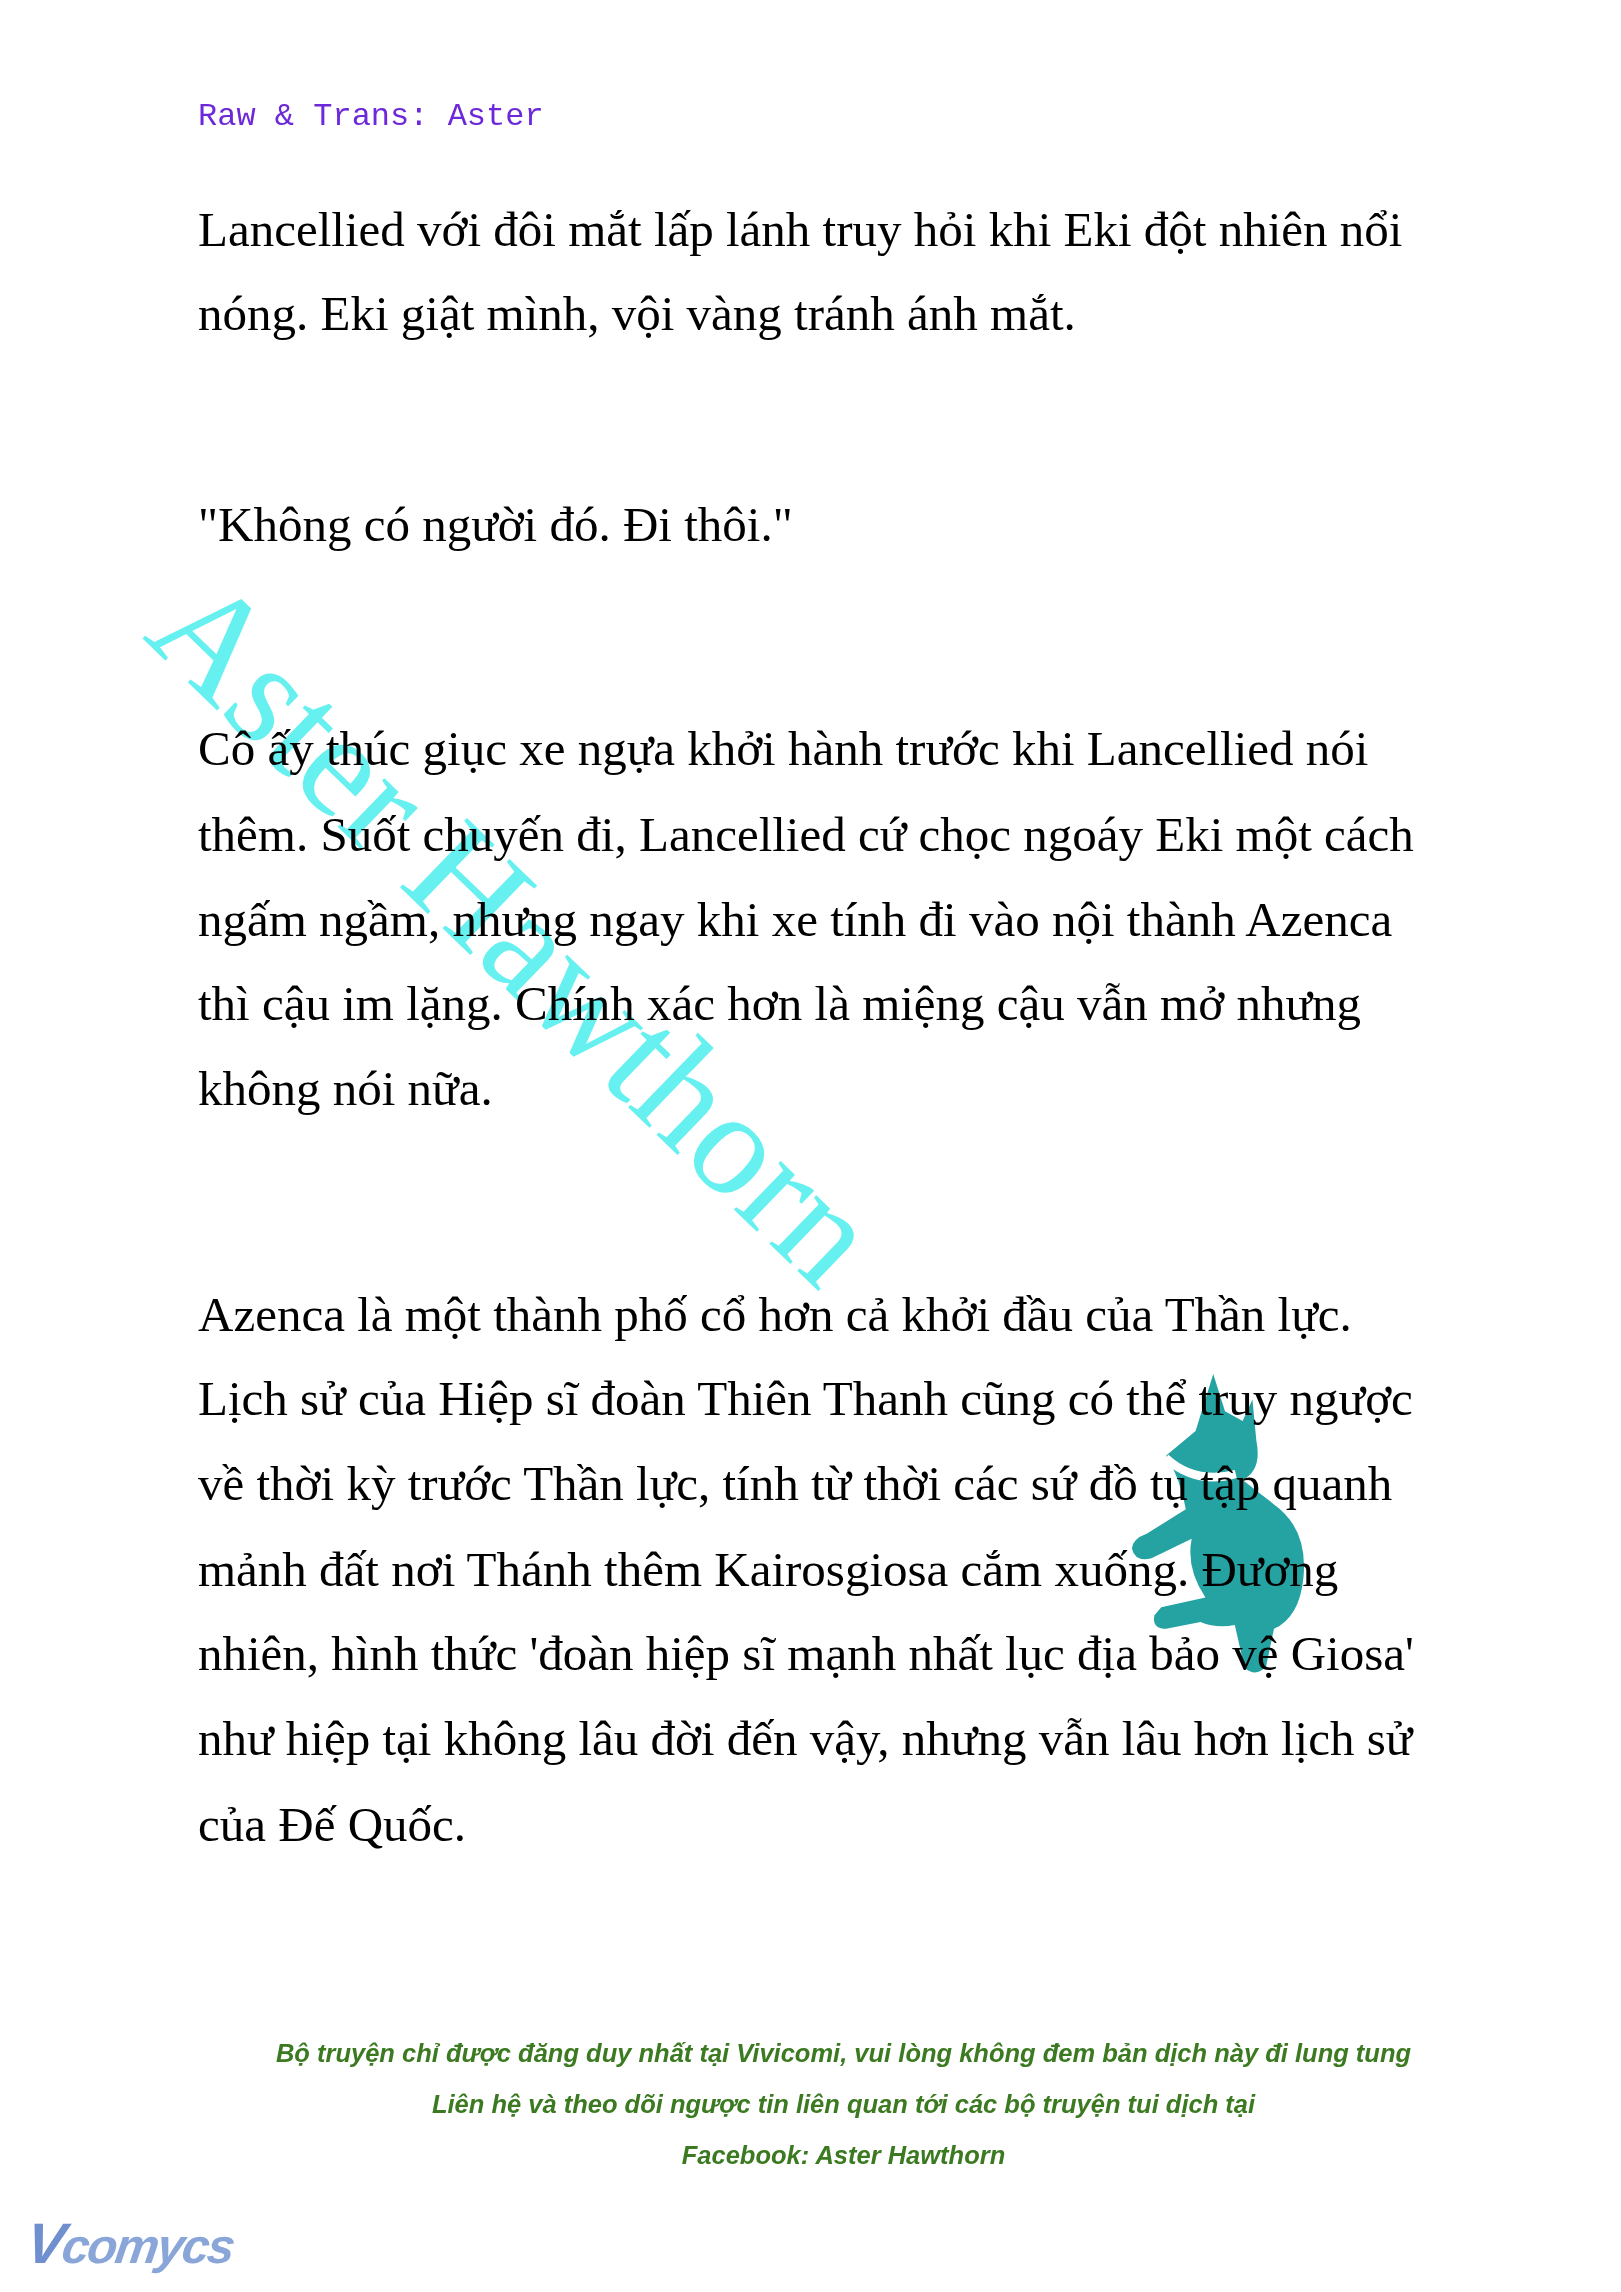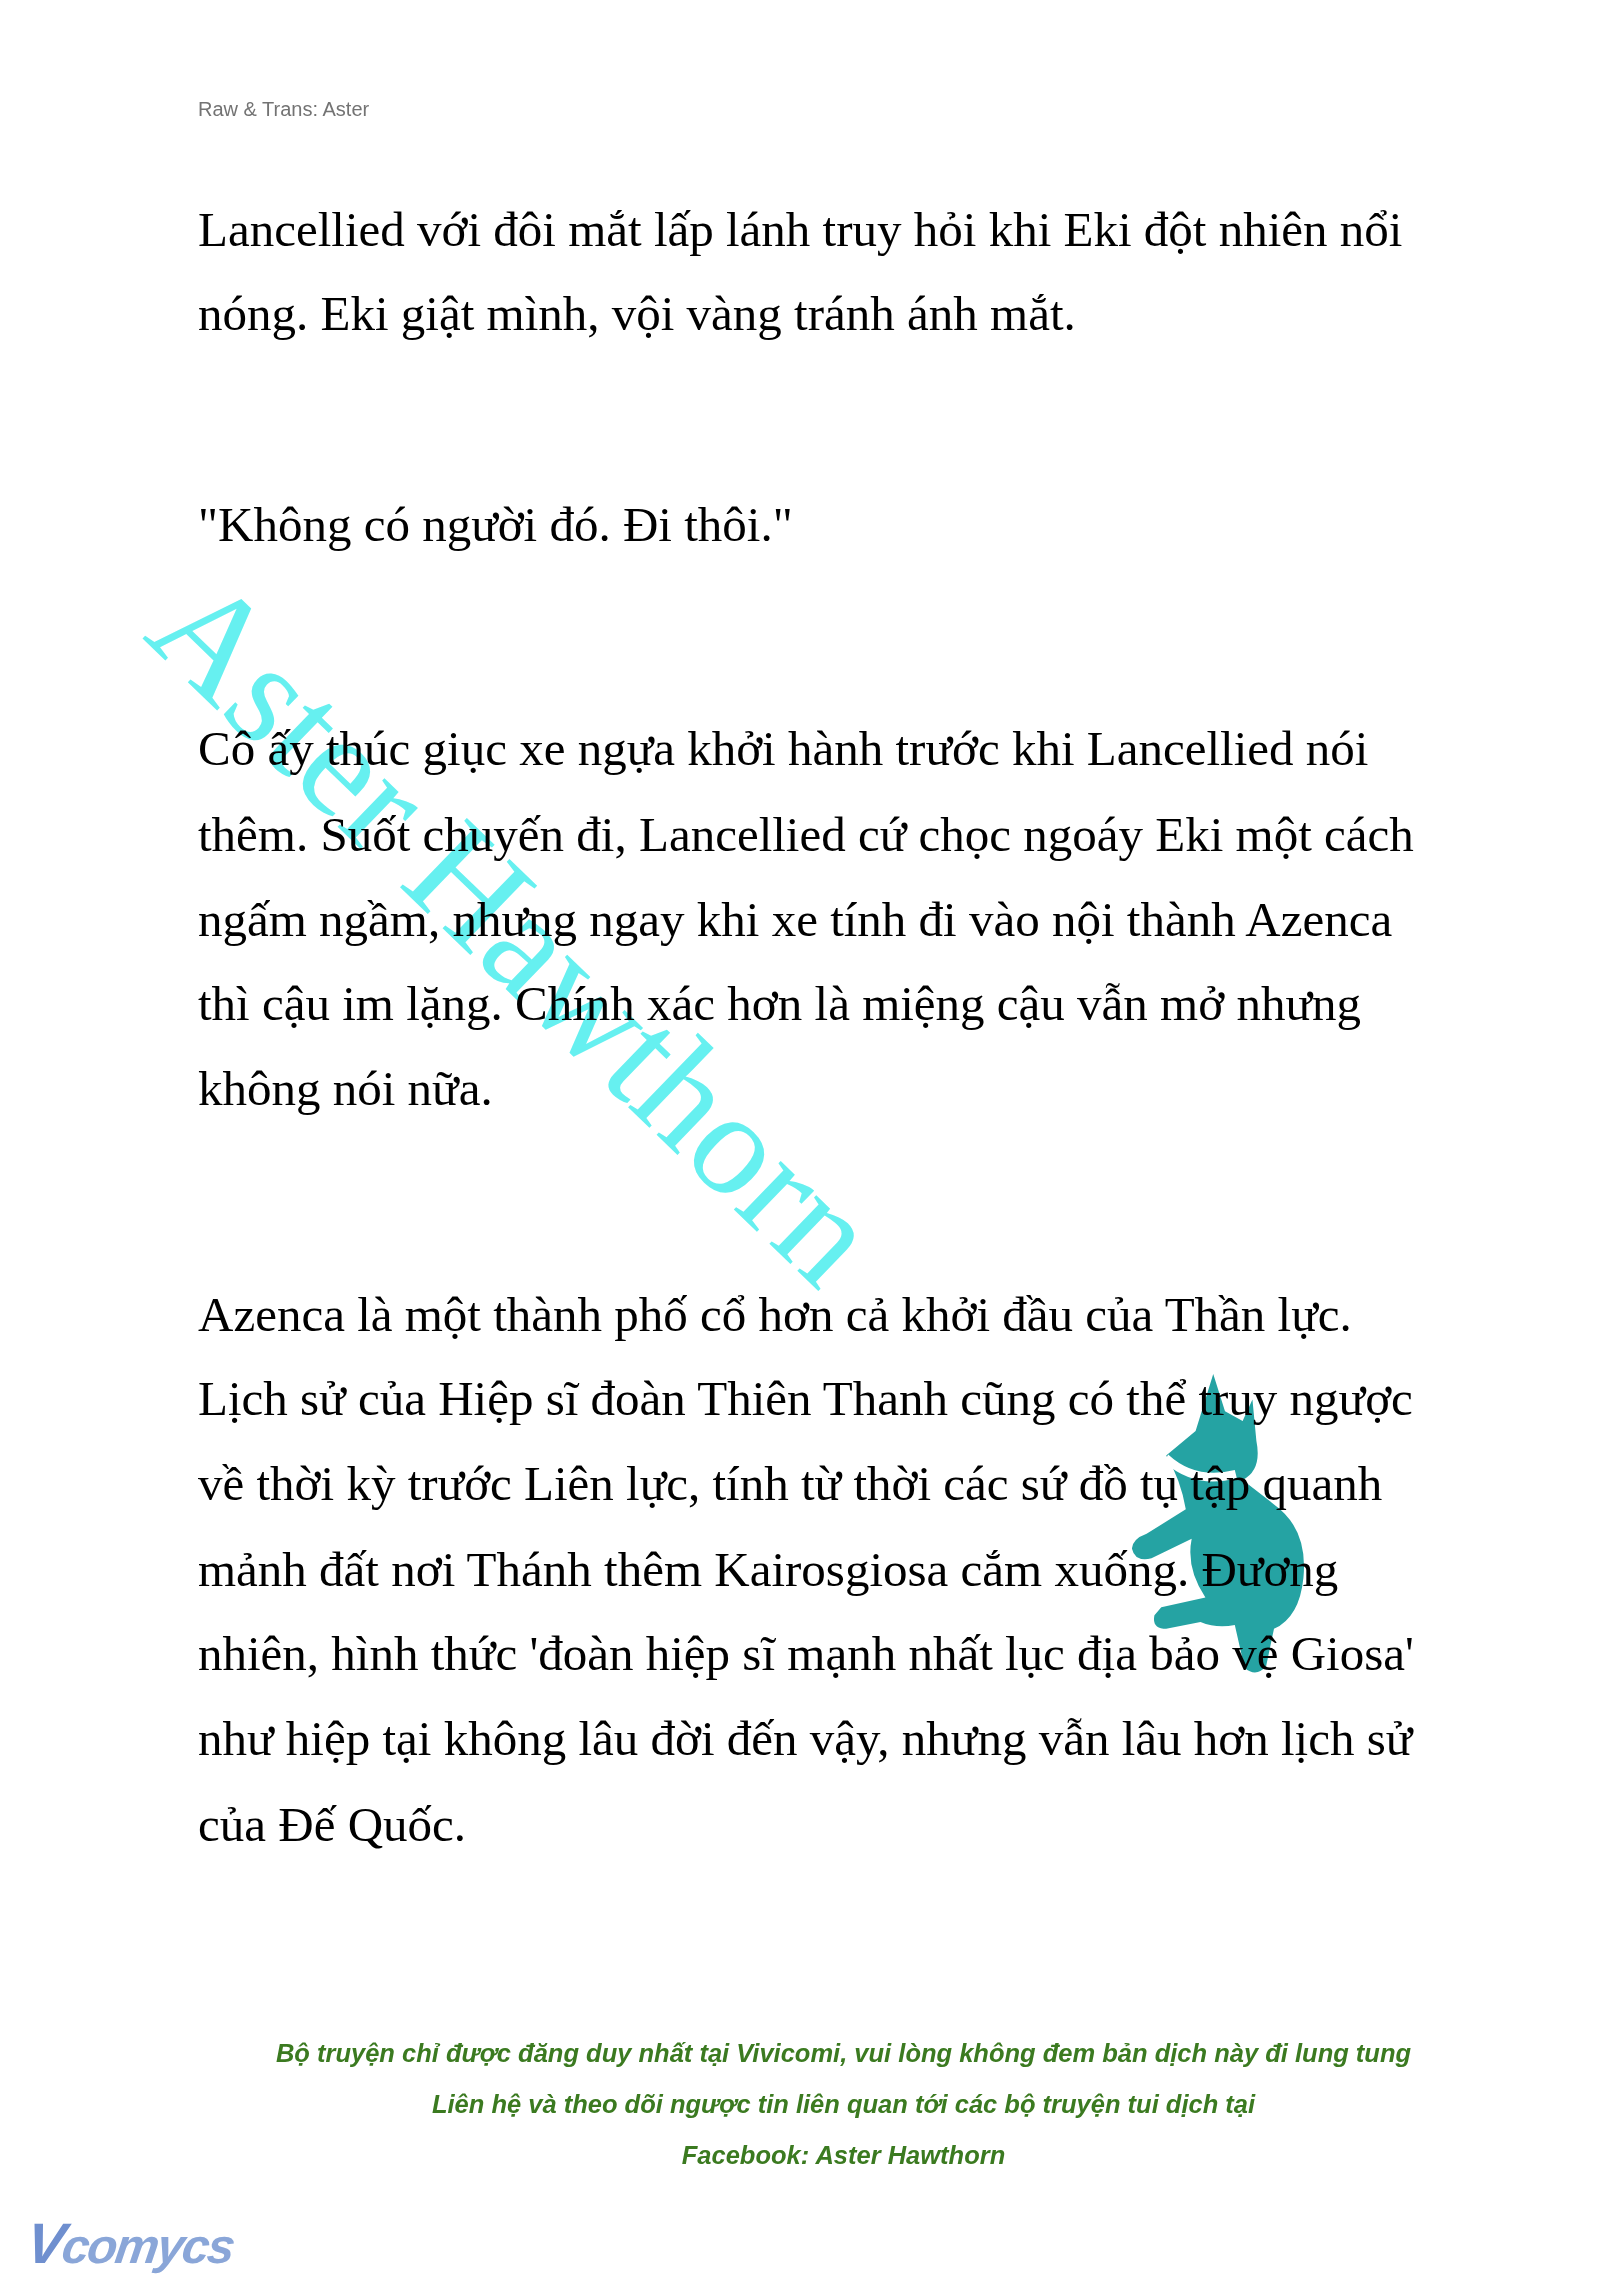--- a/index.html
+++ b/index.html
@@ -1,17 +1,17 @@
 <!DOCTYPE html>
 <html><head>
 <meta charset="utf-8">
 <style>
   html, body { margin: 0; padding: 0; background: #ffffff; }
   .page { position: relative; width: 1621px; height: 2293px; overflow: hidden; background: #ffffff; }
-  .header { position: absolute; left: 198px; top: 98px; font-family: Liberation Sans, sans-serif; font-size: 20px; color: #737373; white-space: nowrap; }
+  .header { position: absolute; left: 198px; top: 98px; font-family: Liberation Mono, monospace; font-size: 32px; color: #6d28d9; white-space: nowrap; }
   .line { position: absolute; left: 198px; font-family: "Liberation Serif", serif; font-size: 49px; color: #000000; white-space: nowrap; line-height: 1; }
   .watermark { position: absolute; left: 227px; top: 549px; transform-origin: 0 0; transform: rotate(44deg); font-family: "Liberation Serif", serif; font-size: 147px; color: #5ef0f0; white-space: nowrap; line-height: 1; z-index: 1; pointer-events: none; opacity: 0.95; }
   .cat { position: absolute; left: 1127px; top: 1372px; width: 196px; height: 304px; z-index: 1; }
   .text-layer { position: absolute; inset: 0; z-index: 2; }
   .footer-line { position: absolute; left: 0; width: 1621px; text-align: center; font-family: "Liberation Sans", sans-serif; font-weight: bold; font-style: italic; font-size: 25.5px; color: #3b7a20; line-height: 1; white-space: nowrap; padding-left: 33px; }
   .logo { position: absolute; left: 27.4px; top: 2210px; font-family: "Liberation Sans", sans-serif; font-style: italic; font-weight: bold; font-size: 49px; letter-spacing: -2px; color: #8aa6d8; transform: skewX(-8deg); }
   .logo .v { color: #6f8fcf; font-size: 57px; }
 </style>
 </head>
 <body>
@@ -41,21 +41,21 @@
       <div class="line" style="top:724px">Cô ấy thúc giục xe ngựa khởi hành trước khi Lancellied nói</div>
       <div class="line" style="top:810px">thêm. Suốt chuyến đi, Lancellied cứ chọc ngoáy Eki một cách</div>
       <div class="line" style="top:895px">ngấm ngầm, nhưng ngay khi xe tính đi vào nội thành Azenca</div>
       <div class="line" style="top:979px">thì cậu im lặng. Chính xác hơn là miệng cậu vẫn mở nhưng</div>
       <div class="line" style="top:1064px">không nói nữa.</div>
     </div>
 
     <div>
       <div class="line" style="top:1290px">Azenca là một thành phố cổ hơn cả khởi đầu của Thần lực.</div>
       <div class="line" style="top:1374px">Lịch sử của Hiệp sĩ đoàn Thiên Thanh cũng có thể truy ngược</div>
-      <div class="line" style="top:1459px">về thời kỳ trước Liên lực, tính từ thời các sứ đồ tụ tập quanh</div>
+      <div class="line" style="top:1459px">về thời kỳ trước Thần lực, tính từ thời các sứ đồ tụ tập quanh</div>
       <div class="line" style="top:1545px">mảnh đất nơi Thánh thêm Kairosgiosa cắm xuống. Đương</div>
       <div class="line" style="top:1629px">nhiên, hình thức 'đoàn hiệp sĩ mạnh nhất lục địa bảo vệ Giosa'</div>
       <div class="line" style="top:1714px">như hiệp tại không lâu đời đến vậy, nhưng vẫn lâu hơn lịch sử</div>
       <div class="line" style="top:1800px">của Đế Quốc.</div>
     </div>
 
     <div>
       <div class="footer-line" style="top:2041px">Bộ truyện chỉ được đăng duy nhất tại Vivicomi, vui lòng không đem bản dịch này đi lung tung</div>
       <div class="footer-line" style="top:2092px">Liên hệ và theo dõi ngược tin liên quan tới các bộ truyện tui dịch tại</div>
       <div class="footer-line" style="top:2143px">Facebook: Aster Hawthorn</div>

